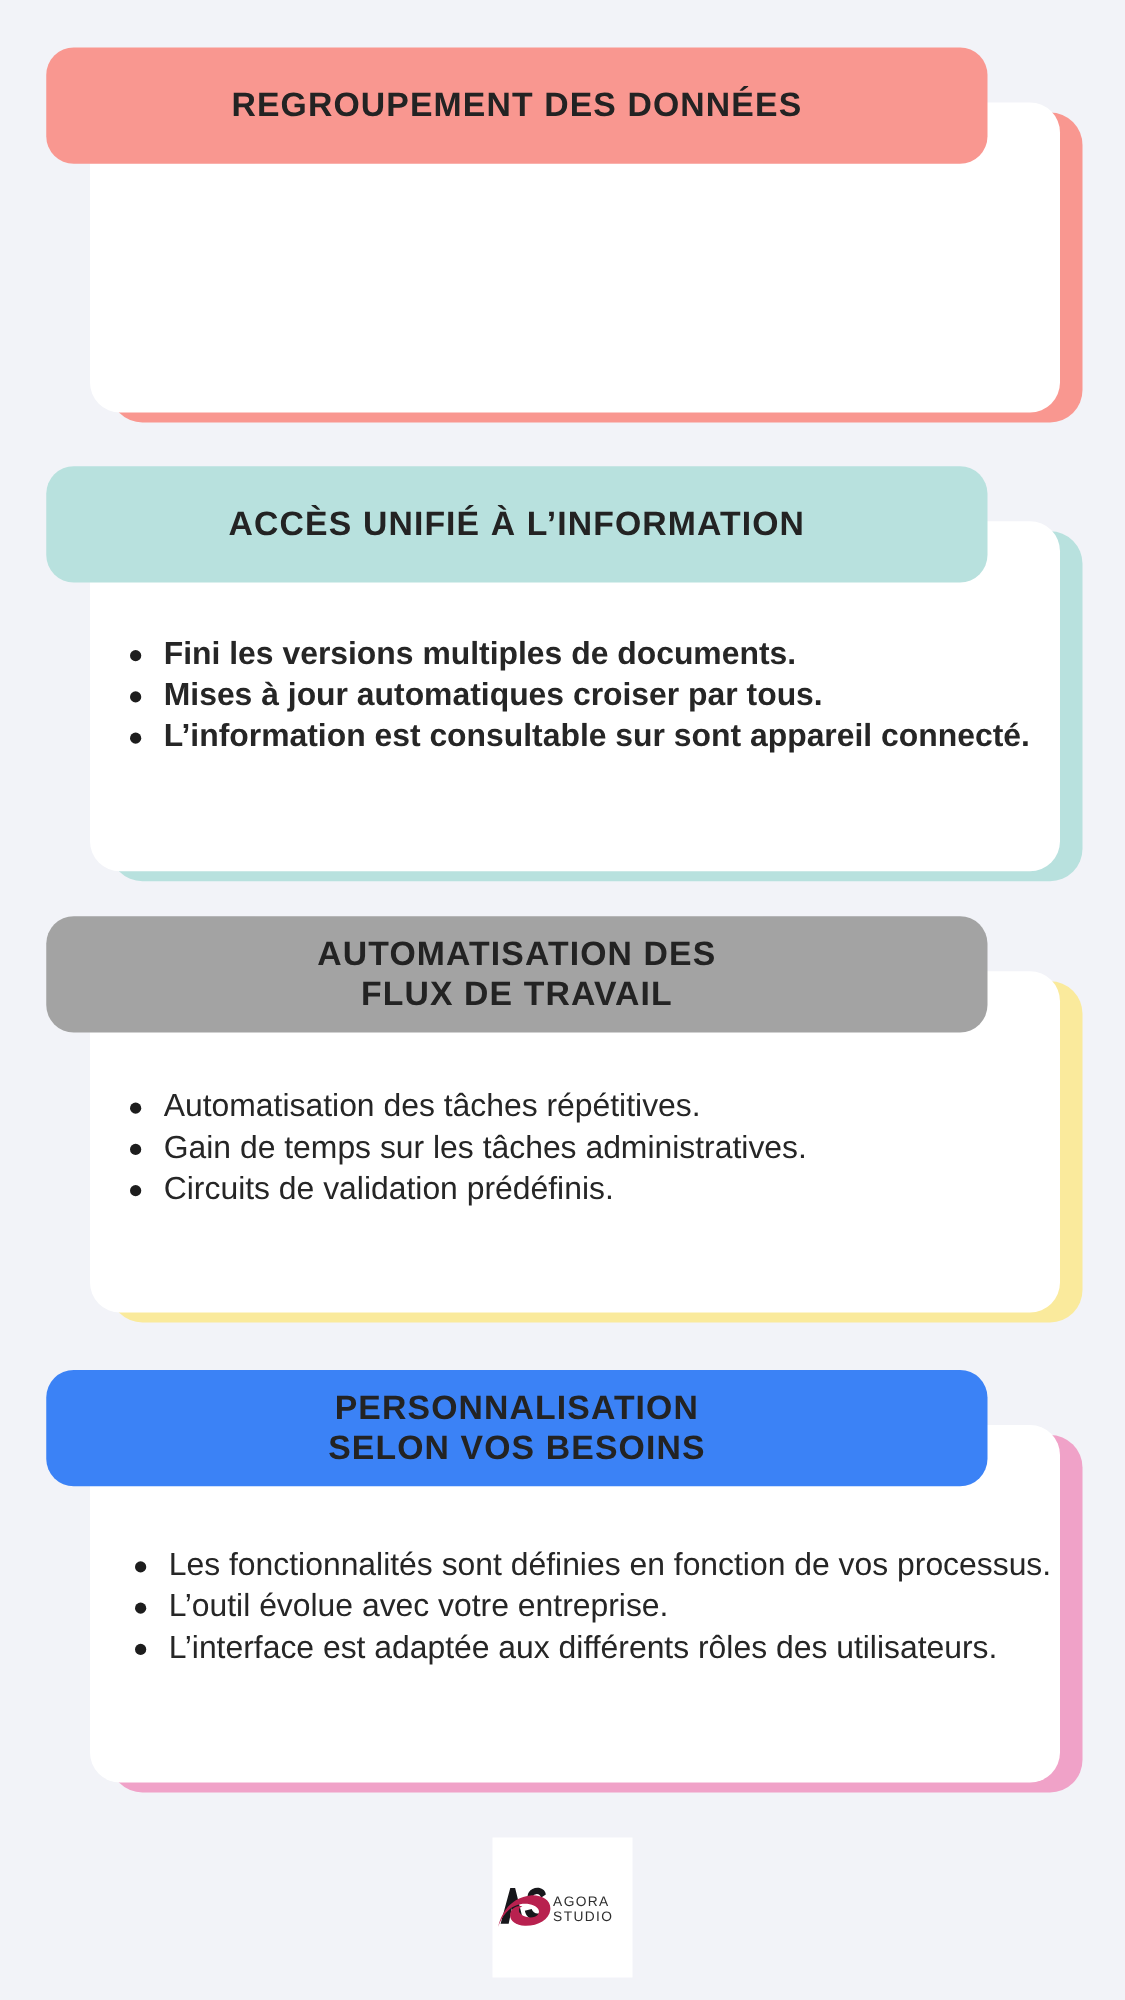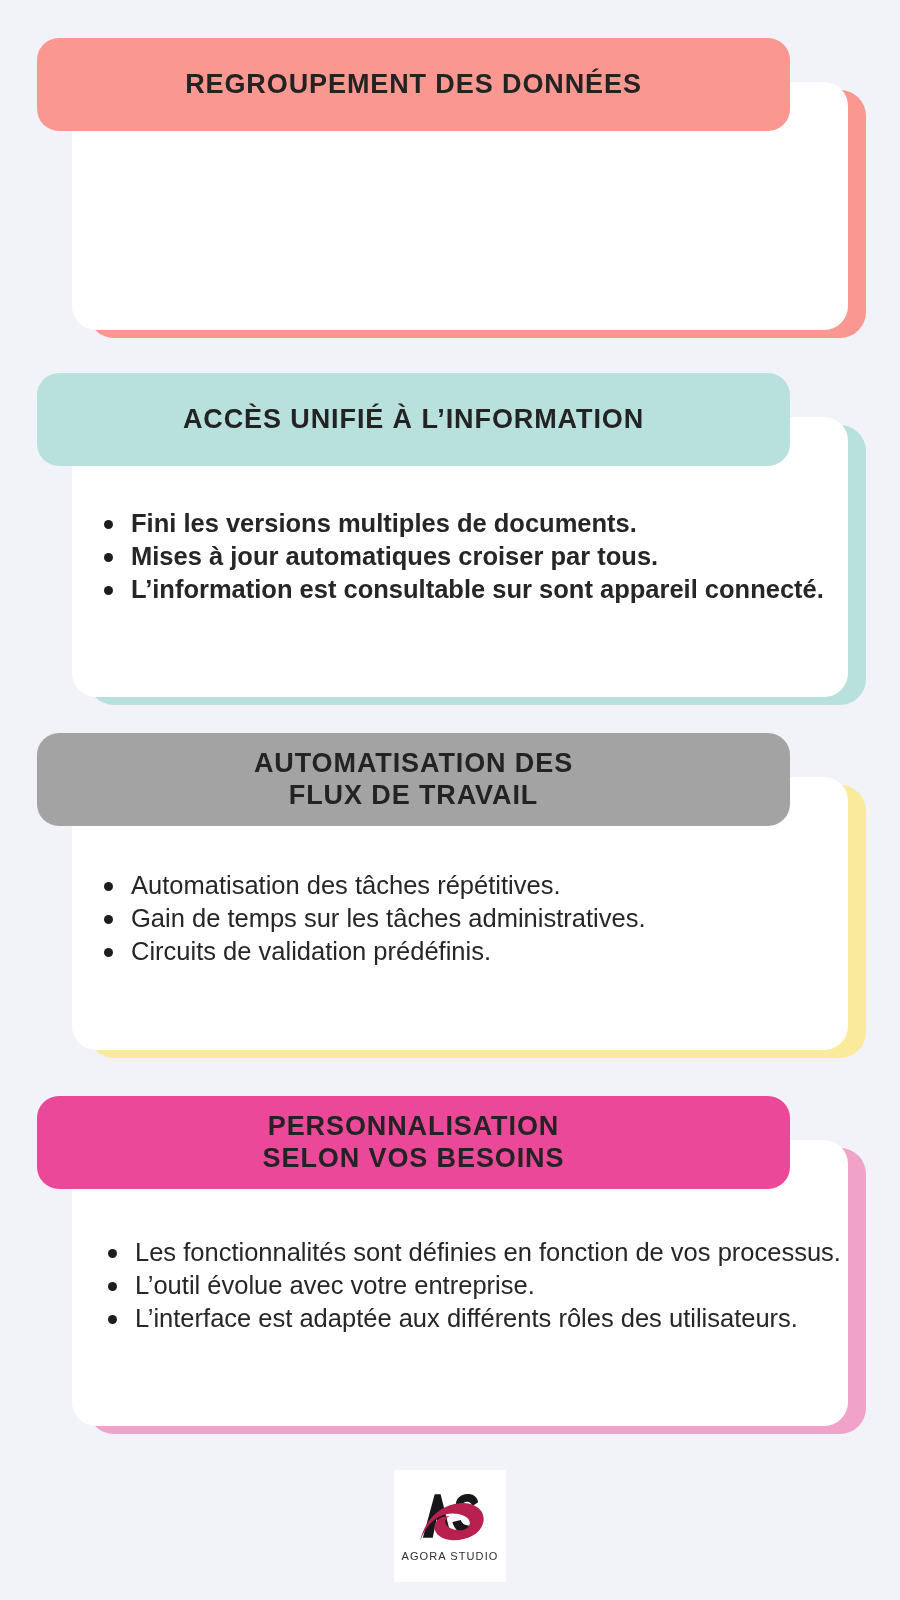--- a/index.html
+++ b/index.html
@@ -114,21 +114,21 @@
 
   
   .logo-box {
     position:absolute;
     left:394px;
     top:1470px;
     width:112px;
     height:112px;
     background:#ffffff;
     display:flex;
-    flex-direction:column;
+    flex-direction:row;
     align-items:center;
     justify-content:center;
   }
   .logo-mark { width:74px; height:56px; display:block; }
   .logo-word {
     margin-top:4px;
     font-size:11px;
     letter-spacing:1.1px;
     color:#2e2e2e;
   }
@@ -167,21 +167,21 @@
         </div>
         <ul class="bullets">
           <li>Automatisation des tâches répétitives.</li>
           <li>Gain de temps sur les tâches administratives.</li>
           <li>Circuits de validation prédéfinis.</li>
         </ul>
       </div>
       <div class="card" id="card-3">
         <div class="card-accent" style="background: rgb(240, 162, 200);"></div>
         <div class="card-panel"></div>
-        <div class="card-header" style="background: #ec4899;">
+        <div class="card-header" style="background: #3b82f6;">
           <div class="title">PERSONNALISATION
 SELON VOS BESOINS</div>
         </div>
         <ul class="bullets">
           <li>Les fonctionnalités sont définies en fonction de vos processus.</li>
           <li>L’outil évolue avec votre entreprise.</li>
           <li>L’interface est adaptée aux différents rôles des utilisateurs.</li>
         </ul>
       </div>
     </div>

